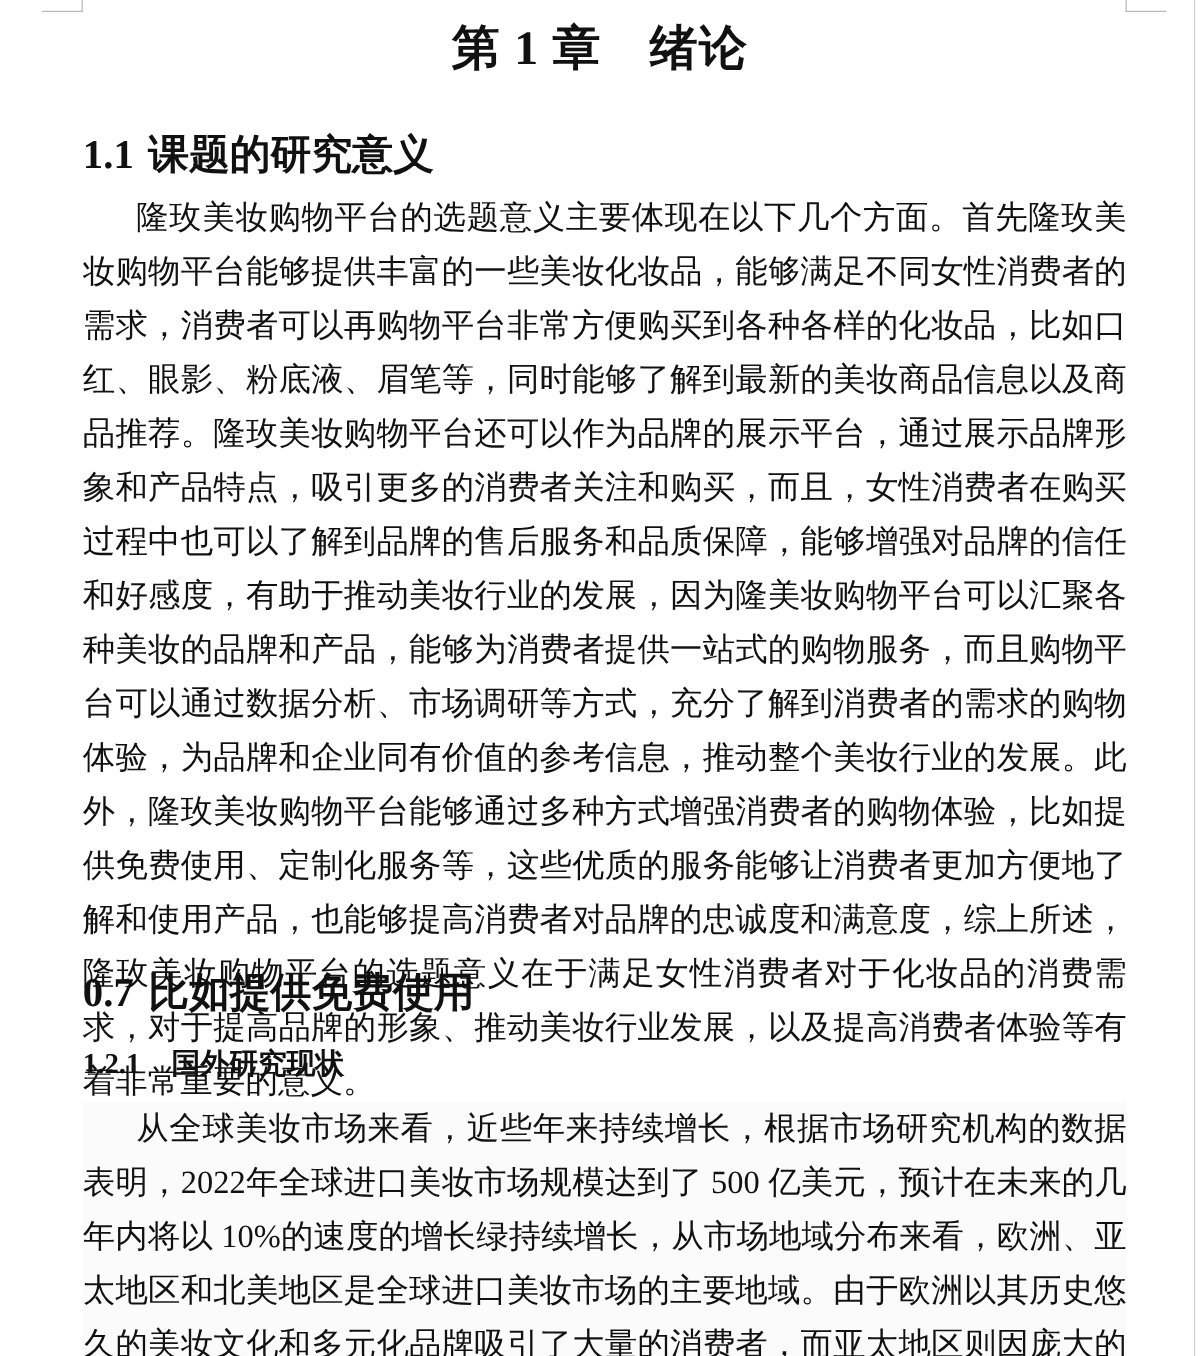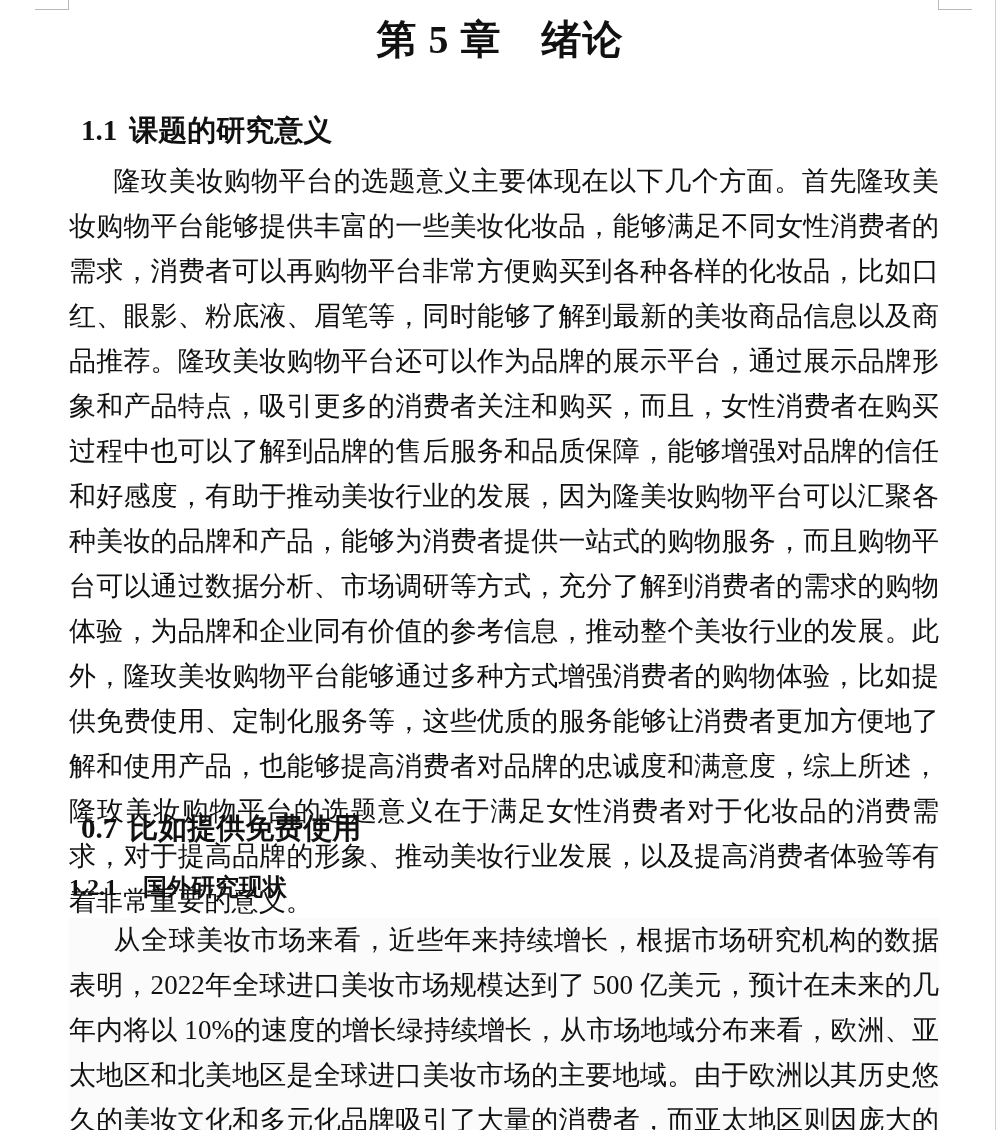--- a/index.html
+++ b/index.html
@@ -14,21 +14,21 @@
     .crop-tr { left: 938px; top: 0; width: 33px; height: 9px; border-left-width: 1px; border-bottom-width: 1px; }
     .page-edge { position: absolute; left: 995px; top: 0; width: 1px; height: 1130px; background: #d0d0d0; }
 
     .chapter-title {
       position: absolute; left: 0; right: 0; top: 12px;
       text-align: center; font-weight: bold; font-size: 40px; line-height: 56px;
       letter-spacing: 1px;
     }
     .chapter-title .gap { display: inline-block; width: 40px; }
 
-    .h2 { position: absolute; left: 69px; font-weight: bold; font-size: 29px; line-height: 40px; margin-left: 12px; }
+    .h2 { position: absolute; left: 69px; font-weight: bold; font-size: 34px; line-height: 40px; }
     .h2 .num { margin-right: 12px; }
     .h3 { position: absolute; left: 69px; font-weight: bold; font-size: 24px; line-height: 34px; }
     .h3 .num { margin-right: 26px; }
 
     .para {
       position: absolute; left: 69px; width: 870px;
       font-size: 27px; line-height: 45px;
       text-align: justify; text-justify: inter-ideograph;
       text-indent: 44.6px;
       letter-spacing: 0.1px;
@@ -36,21 +36,21 @@
     .para.shaded { background: #fbfbfb; }
   </style>
 </head>
 <body>
 
 <div class="crop-mark crop-tl"></div>
 <div class="crop-mark crop-tr"></div>
 <div class="page-edge"></div>
 
 <div class="chapter-title">
-  <span>第 5 章</span><span class="gap"></span><span>绪论</span>
+  <span>第 1 章</span><span class="gap"></span><span>绪论</span>
 </div>
 
 <div class="h2" style="top:110px;">
   <span class="num">1.1</span><span>课题的研究意义</span>
 </div>
 
 <p class="para" style="top:159px; margin:0;">隆玫美妆购物平台的选题意义主要体现在以下几个方面。首先隆玫美妆购物平台能够提供丰富的一些美妆化妆品，能够满足不同女性消费者的需求，消费者可以再购物平台非常方便购买到各种各样的化妆品，比如口红、眼影、粉底液、眉笔等，同时能够了解到最新的美妆商品信息以及商品推荐。隆玫美妆购物平台还可以作为品牌的展示平台，通过展示品牌形象和产品特点，吸引更多的消费者关注和购买，而且，女性消费者在购买过程中也可以了解到品牌的售后服务和品质保障，能够增强对品牌的信任和好感度，有助于推动美妆行业的发展，因为隆美妆购物平台可以汇聚各种美妆的品牌和产品，能够为消费者提供一站式的购物服务，而且购物平台可以通过数据分析、市场调研等方式，充分了解到消费者的需求的购物体验，为品牌和企业同有价值的参考信息，推动整个美妆行业的发展。此外，隆玫美妆购物平台能够通过多种方式增强消费者的购物体验，比如提供免费使用、定制化服务等，这些优质的服务能够让消费者更加方便地了解和使用产品，也能够提高消费者对品牌的忠诚度和满意度，综上所述，隆玫美妆购物平台的选题意义在于满足女性消费者对于化妆品的消费需求，对于提高品牌的形象、推动美妆行业发展，以及提高消费者体验等有着非常重要的意义。</p>
 
 <div class="h2" style="top:808px;">
   <span class="num">0.7</span><span>比如提供免费使用</span>

